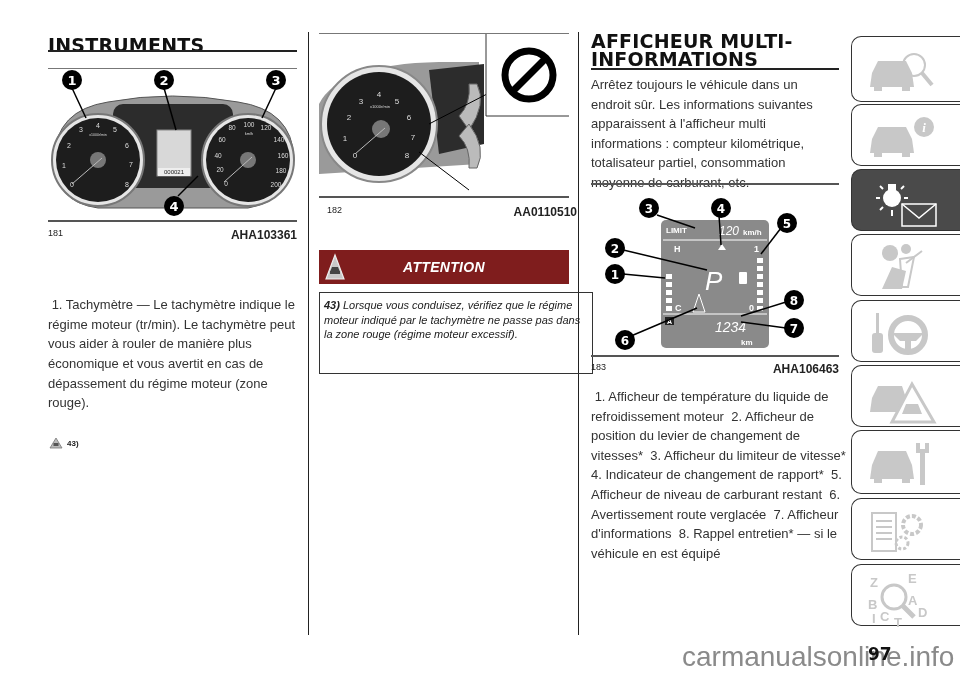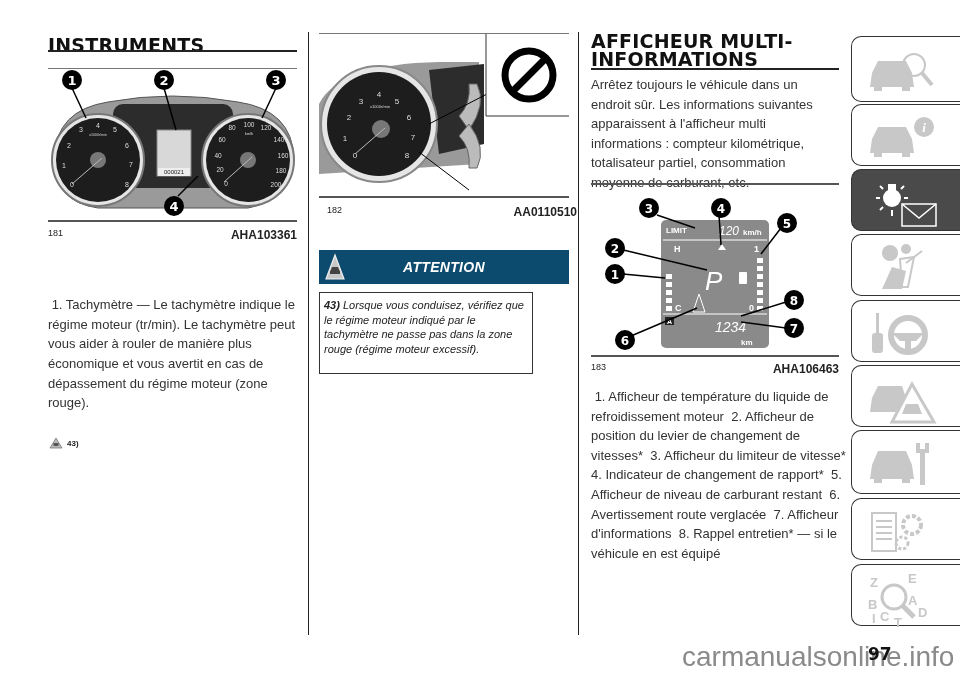--- a/index.html
+++ b/index.html
@@ -15,21 +15,21 @@
   }
   .h1-rule { height: 2px; background: #222; }
   .fig-rule { height: 1px; background: #777; }
   .fig-rule-dark { height: 2px; background: #555; }
   .caption { display: flex; justify-content: space-between; font-size: 9px; color: #222; }
   .caption .ref { font-weight: bold; font-size: 12px; }
   .body-text { font-size: 13px; line-height: 19.6px; color: #333; }
   .body-text p { margin: 0; }
   .note-ref { display: flex; align-items: center; gap: 4px; font-size: 8px; font-weight: bold; }
   .attn-bar {
-    position: absolute; background: #0c4a6e; color: #fff; display: flex; align-items: center;
+    position: absolute; background: #7f1d1d; color: #fff; display: flex; align-items: center;
   }
   .attn-title { font-style: italic; font-weight: bold; font-size: 14px; letter-spacing: 0.3px; }
   .attn-box {
     position: absolute; border: 1px solid #333; box-sizing: border-box; padding: 5px 4px;
     font-size: 11px; line-height: 14.5px; font-style: italic; color: #222;
   }
   .attn-box b { font-style: italic; }
   .tab {
     position: absolute; left: 851px; width: 115px; border: 1.2px solid #333; border-right: none;
     border-radius: 10px 0 0 10px; box-sizing: border-box; background: #fff;
@@ -170,21 +170,21 @@
   </div>
 
   <div class="attn-bar" style="top:250px; left:0; width:250px; height:34px;">
     <svg style="position:absolute; left:5px; top:3px;" width="22" height="28" viewBox="0 0 22 28">
       <path d="M2 26 L11 2 L20 26 Z" fill="#c8c8c8" stroke="#eee" stroke-width="1.2"></path>
       <path d="M6 19 L8 14 L14 14 L16 19 Z" fill="#444"></path>
       <rect x="6" y="18" width="10" height="3" fill="#444"></rect>
     </svg>
     <span class="attn-title" style="position:absolute; left:0; width:250px; text-align:center;">ATTENTION</span>
   </div>
-  <div class="attn-box" style="top:292px; left:0; width:214px; height:82px;">
+  <div class="attn-box" style="top:292px; left:0; width:274px; height:82px;">
     <b>43)</b>
     <span>Lorsque vous conduisez, vérifiez que le régime moteur indiqué par le tachymètre ne passe pas dans la zone rouge (régime moteur excessif).</span>
   </div>
 </div>
 
 <div class="col" style="left:591px; width:248px;">
   <h1 class="h1" style="position:absolute; top:32px; left:0;">AFFICHEUR MULTI-</h1>
   <h1 class="h1" style="position:absolute; top:50px; left:0;text-align:center;">INFORMATIONS</h1>
   <div class="h1-rule" style="position:absolute; top:68px; left:0; width:248px;"></div>
   <p class="body-text" style="position:absolute; top:75px; left:0; width:248px; margin:0;">Arrêtez toujours le véhicule dans un endroit sûr. Les informations suivantes apparaissent à l'afficheur multi informations : compteur kilométrique, totalisateur partiel, consommation moyenne de carburant, etc.</p>

